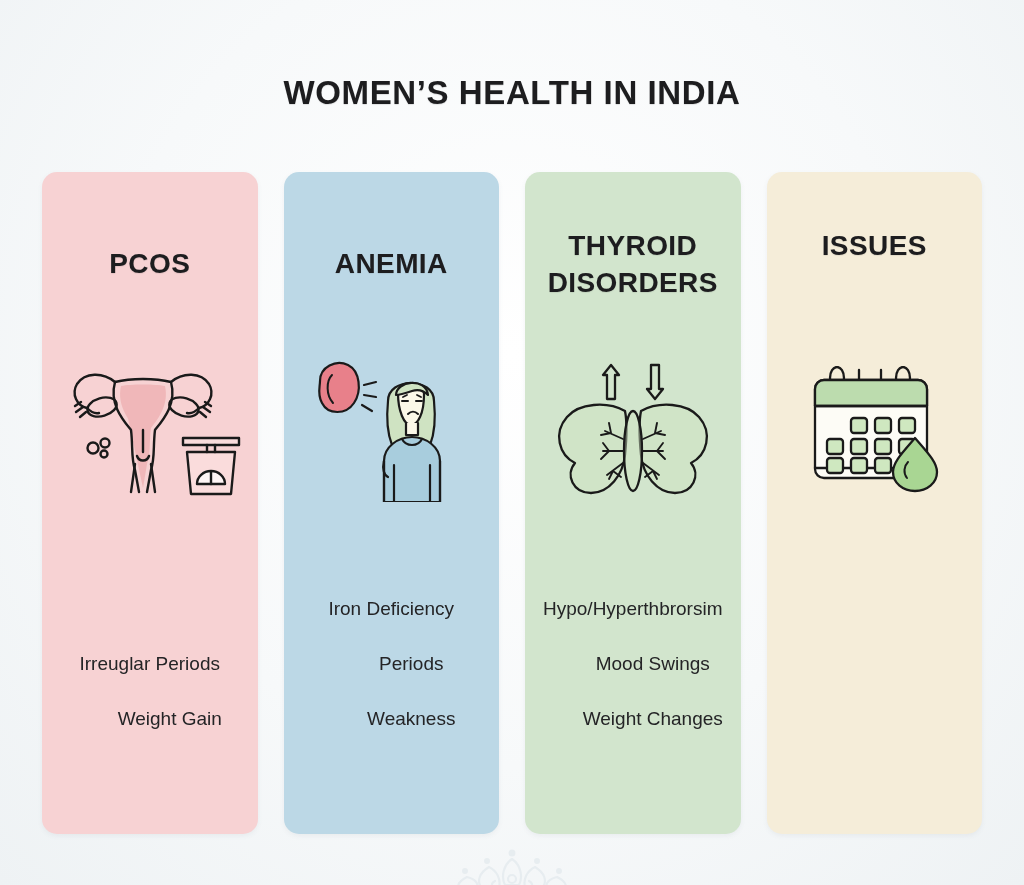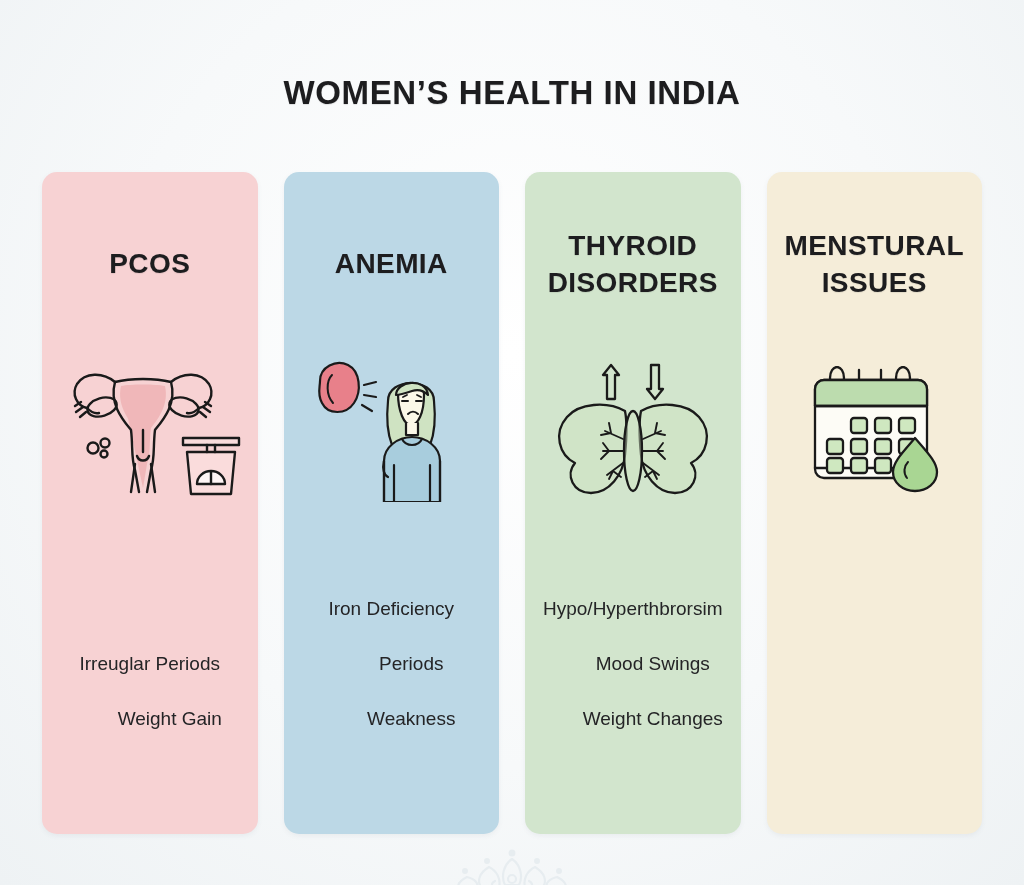--- a/index.html
+++ b/index.html
@@ -238,21 +238,20 @@
     <div class="card-list">
       <div class="item">Hypo/Hyperthbrorsim</div>
       <div class="item">Mood Swings</div>
       <div class="item">Weight Changes</div>
     </div>
   </div>
 
   <div class="card two-line" id="card-menstural" style="background: rgb(245, 237, 217);">
 
     <div class="card-title">
-      <div>MENSTURAL</div>
       <div>ISSUES</div>
     </div>
 
     <div class="card-art">
       <svg width="142" height="128" viewBox="0 0 142 128" fill="none" stroke="#1a1a1a" stroke-width="2.3" stroke-linecap="round" stroke-linejoin="round">
 
         <ellipse cx="34" cy="12" rx="7" ry="11"></ellipse>
         <path d="M56 4 L56 20 M78 4 L78 20"></path>
         <ellipse cx="100" cy="12" rx="7" ry="11"></ellipse>
 

